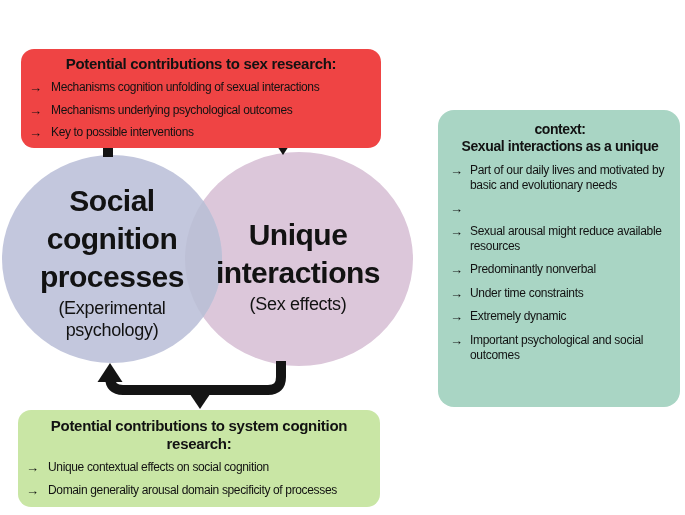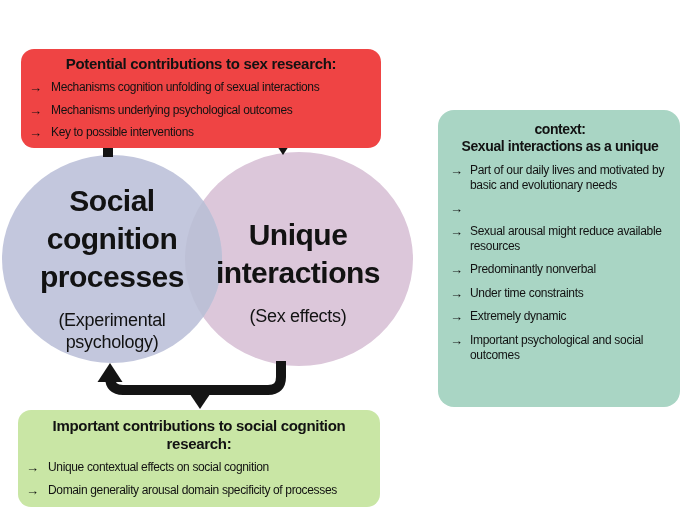--- a/index.html
+++ b/index.html
@@ -91,21 +91,21 @@
   .circle-label .circle-title {
     font-weight: bold;
     font-size: 30px;
     line-height: 1.27;
     letter-spacing: -0.5px;
   }
   .circle-label .circle-subtitle {
     font-size: 18px;
     line-height: 1.22;
     letter-spacing: -0.3px;
-    margin-top: 14px;
+    margin-top: 2px;
   }
   .label-left { left: 27px; top: 182px; width: 170px; }
   .label-right { left: 205px; top: 216px; width: 186px; }
 </style>
 </head>
 <body>
 
 <div class="canvas">
 
   <svg class="venn-svg" viewBox="0 0 685 515" aria-hidden="true">
@@ -181,21 +181,21 @@
       </li>
       <li class="item">
         <span class="bullet">→</span>
         <span class="item-text">Important psychological and social outcomes</span>
       </li>
     </ul>
   </div>
 
   <div class="box box-bottom">
     <div class="box-title">
-      <span class="title-line">Important contributions to social cognition</span>
+      <span class="title-line">Potential contributions to system cognition</span>
       <span class="title-line">research:</span>
     </div>
     <ul class="items">
       <li class="item">
         <span class="bullet">→</span>
         <span class="item-text">Unique contextual effects on social cognition</span>
       </li>
       <li class="item">
         <span class="bullet">→</span>
         <span class="item-text">Domain generality arousal domain specificity of processes</span>

